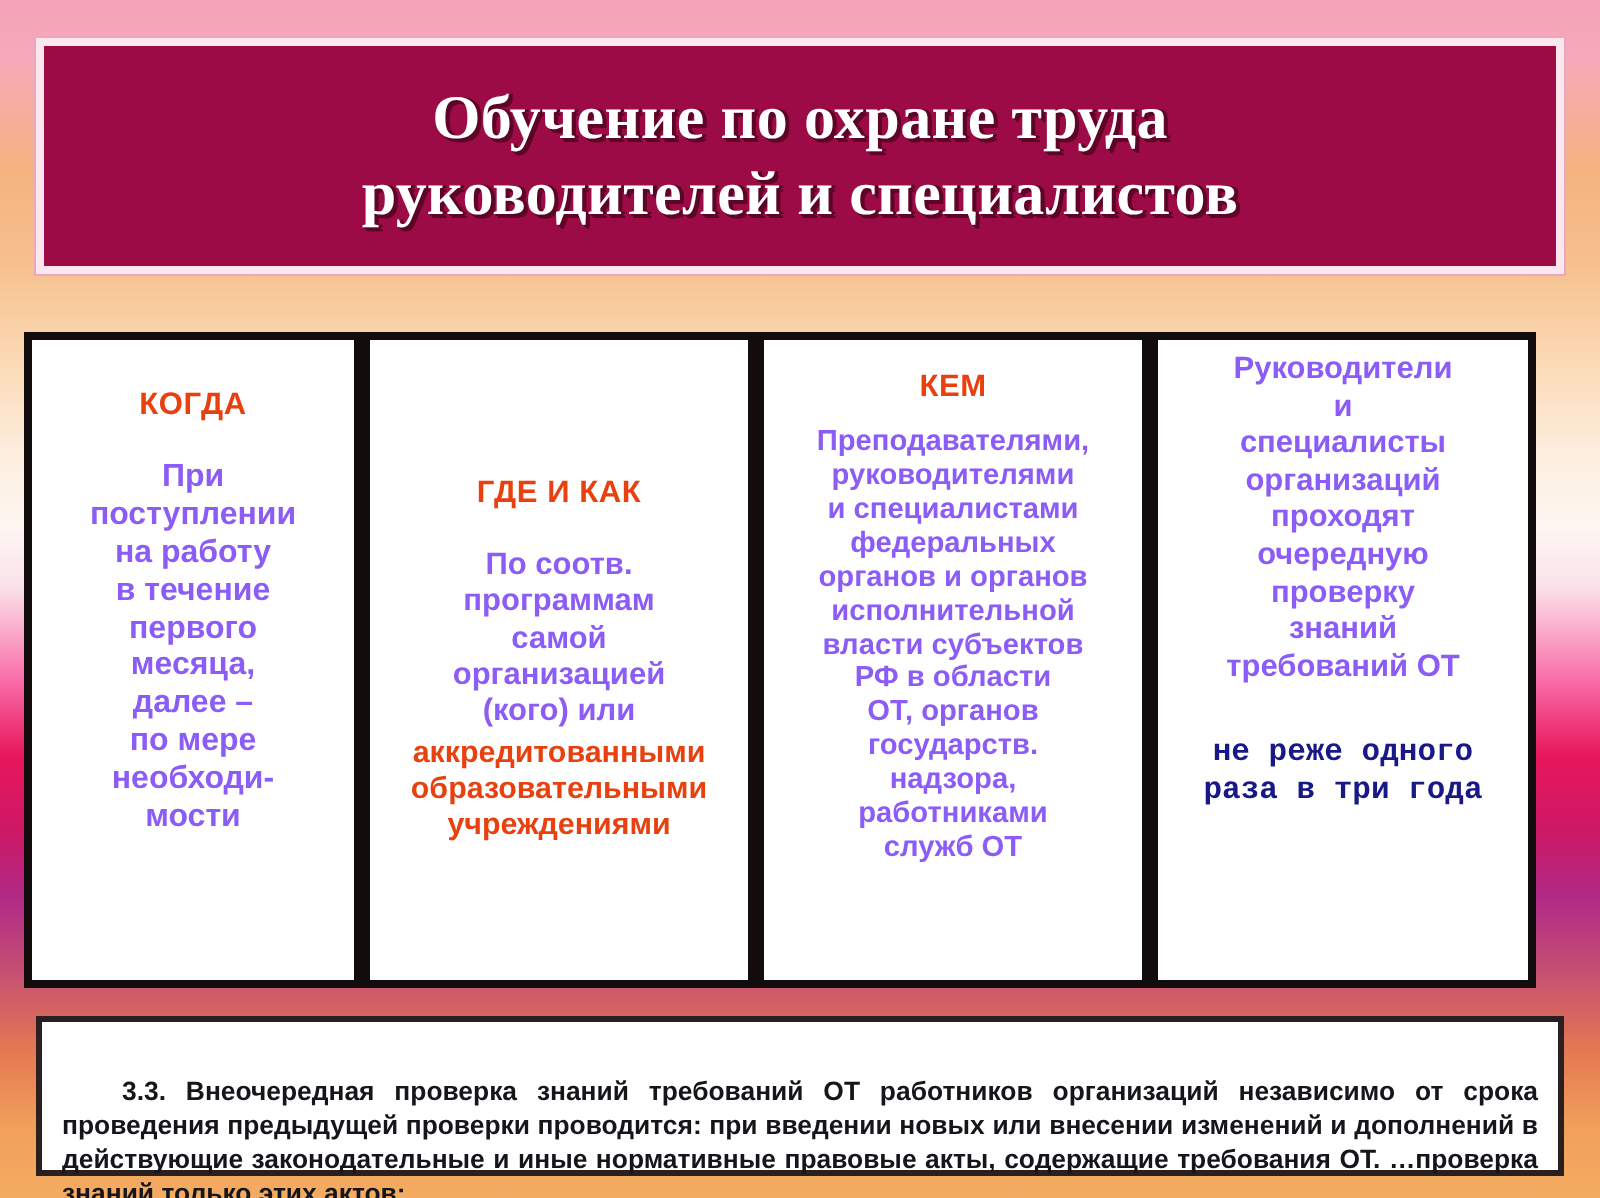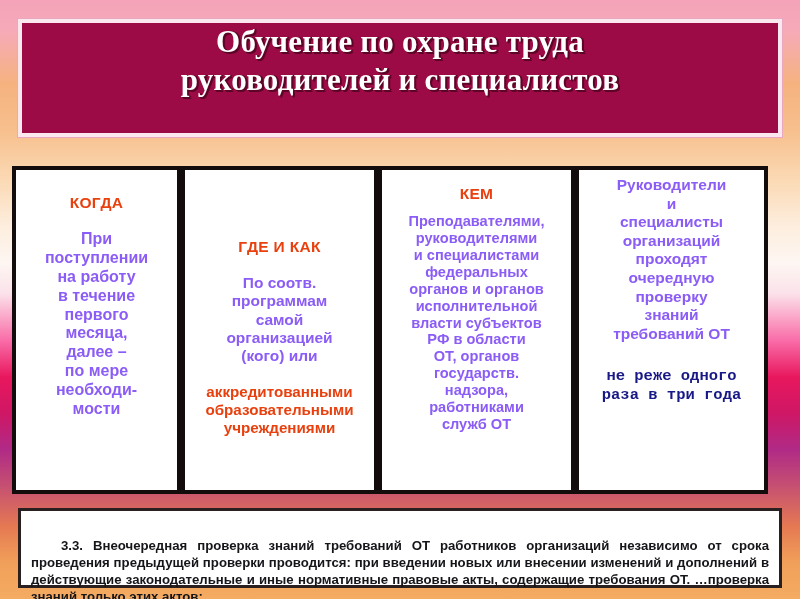--- a/index.html
+++ b/index.html
@@ -45,20 +45,21 @@
     position: absolute;
     left: 18px;
     top: 19px;
     width: 764px;
     height: 118px;
     box-sizing: border-box;
     background: #9c0b45;
     border: 4px solid #fbe8ef;
     outline: 1px solid #e9a8bf;
     display: flex;
+    align-items: center;
     justify-content: center;
     text-align: center;
   }
   #title-text {
     font-family: "Liberation Serif", "DejaVu Serif", serif;
     font-weight: bold;
     font-size: 31px;
     line-height: 1.22;
     color: #ffffff;
     letter-spacing: 0.2px;
@@ -118,21 +119,21 @@
   .col-body.body-where  { margin-top: 16px; font-size: 15.5px; }
   .col-body.body-who    { margin-top: 8px; font-size: 14.6px; line-height: 1.16; }
   .col-body.body-result { font-size: 15.5px; line-height: 1.20; }
 
   .col-body-accent {
     font-weight: bold;
     font-size: 15.2px;
     line-height: 1.18;
     color: #e8410f;
     white-space: pre-line;
-    margin-top: 18px;
+    margin-top: 3px;
   }
   .col-body-tail {
     font-weight: bold;
     font-size: 15.5px;
     line-height: 1.20;
     color: #181886;
     white-space: pre-line;
     margin-top: 24px;
     font-family: Liberation Mono, monospace;
   }

